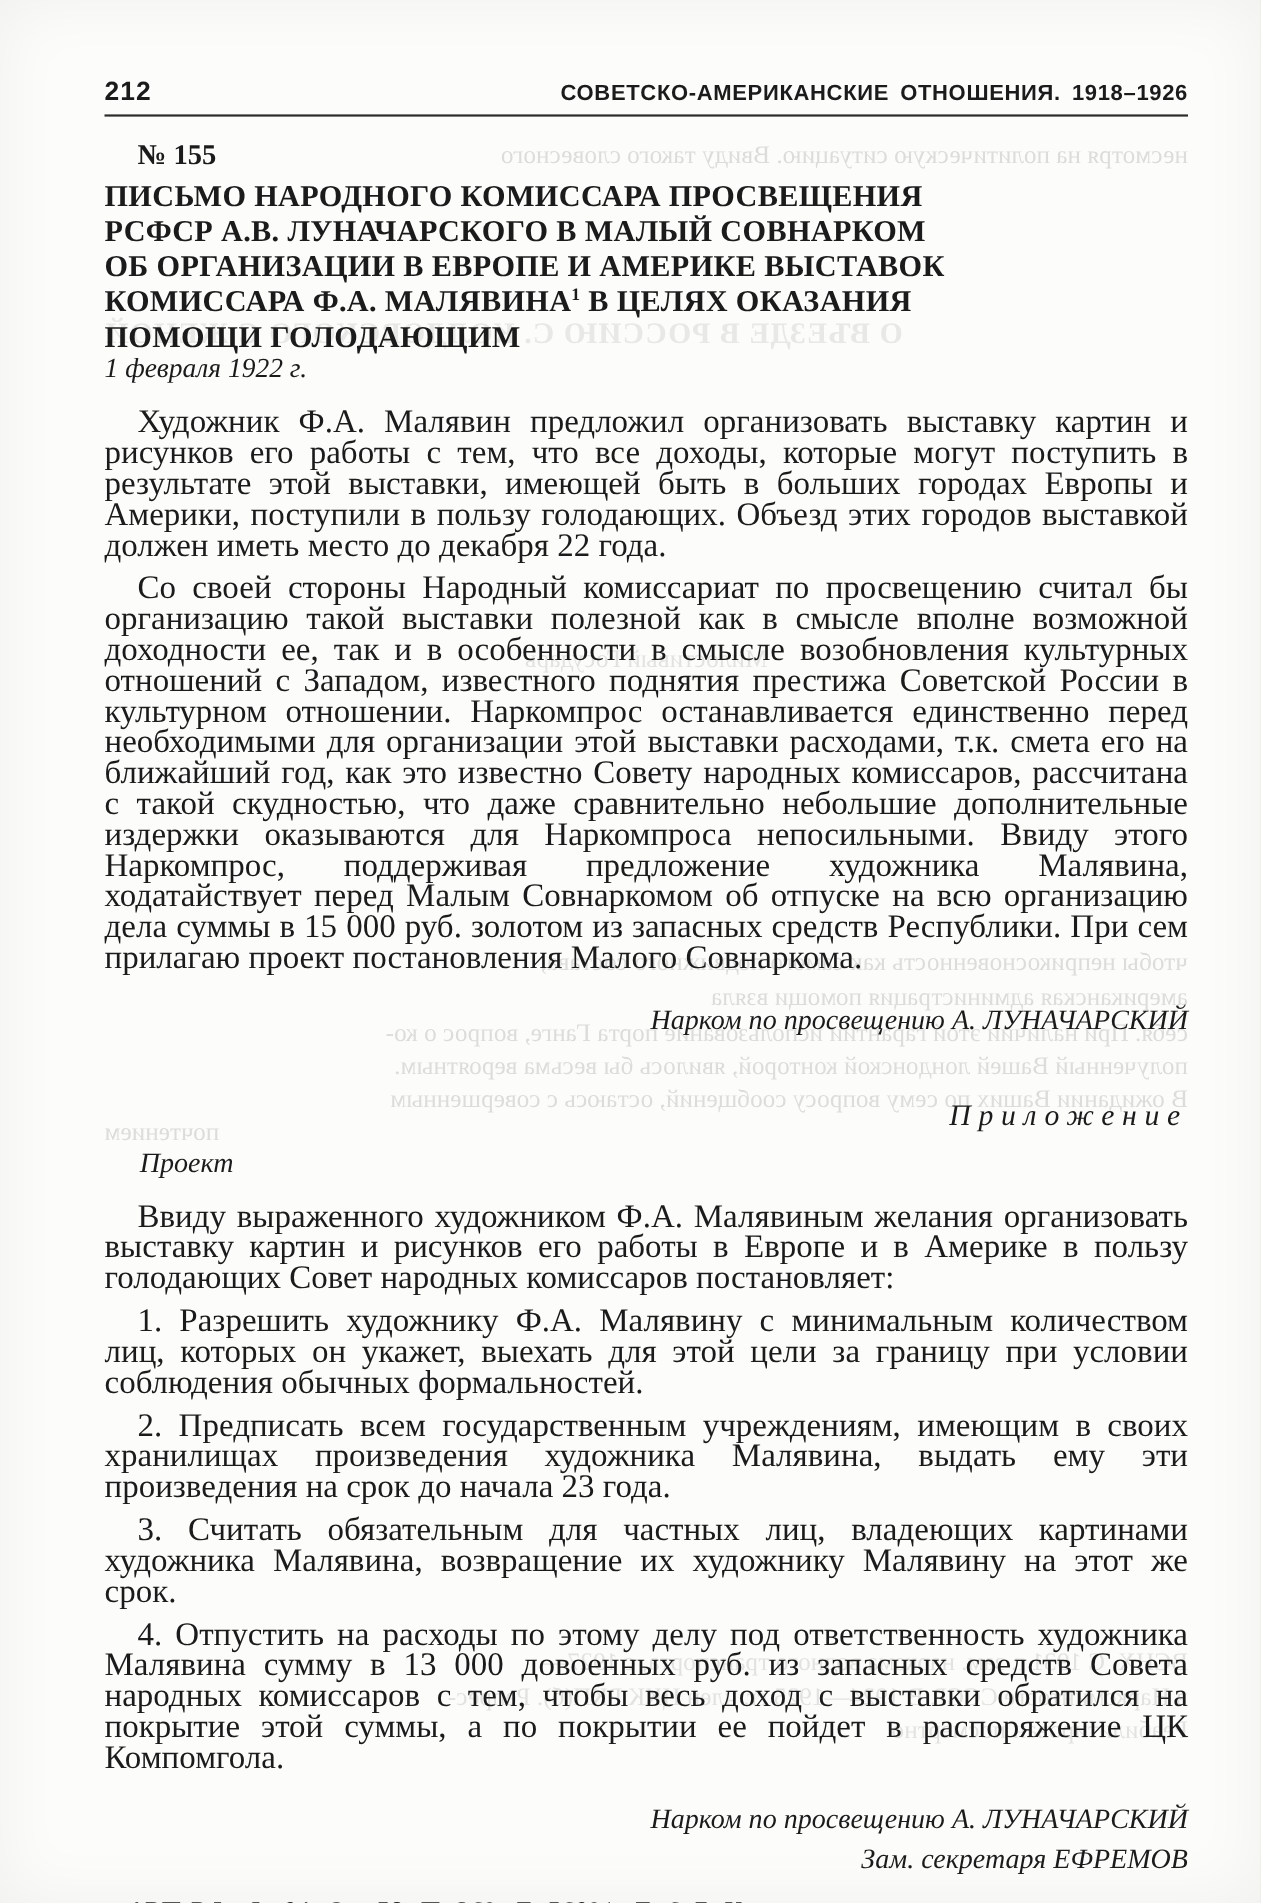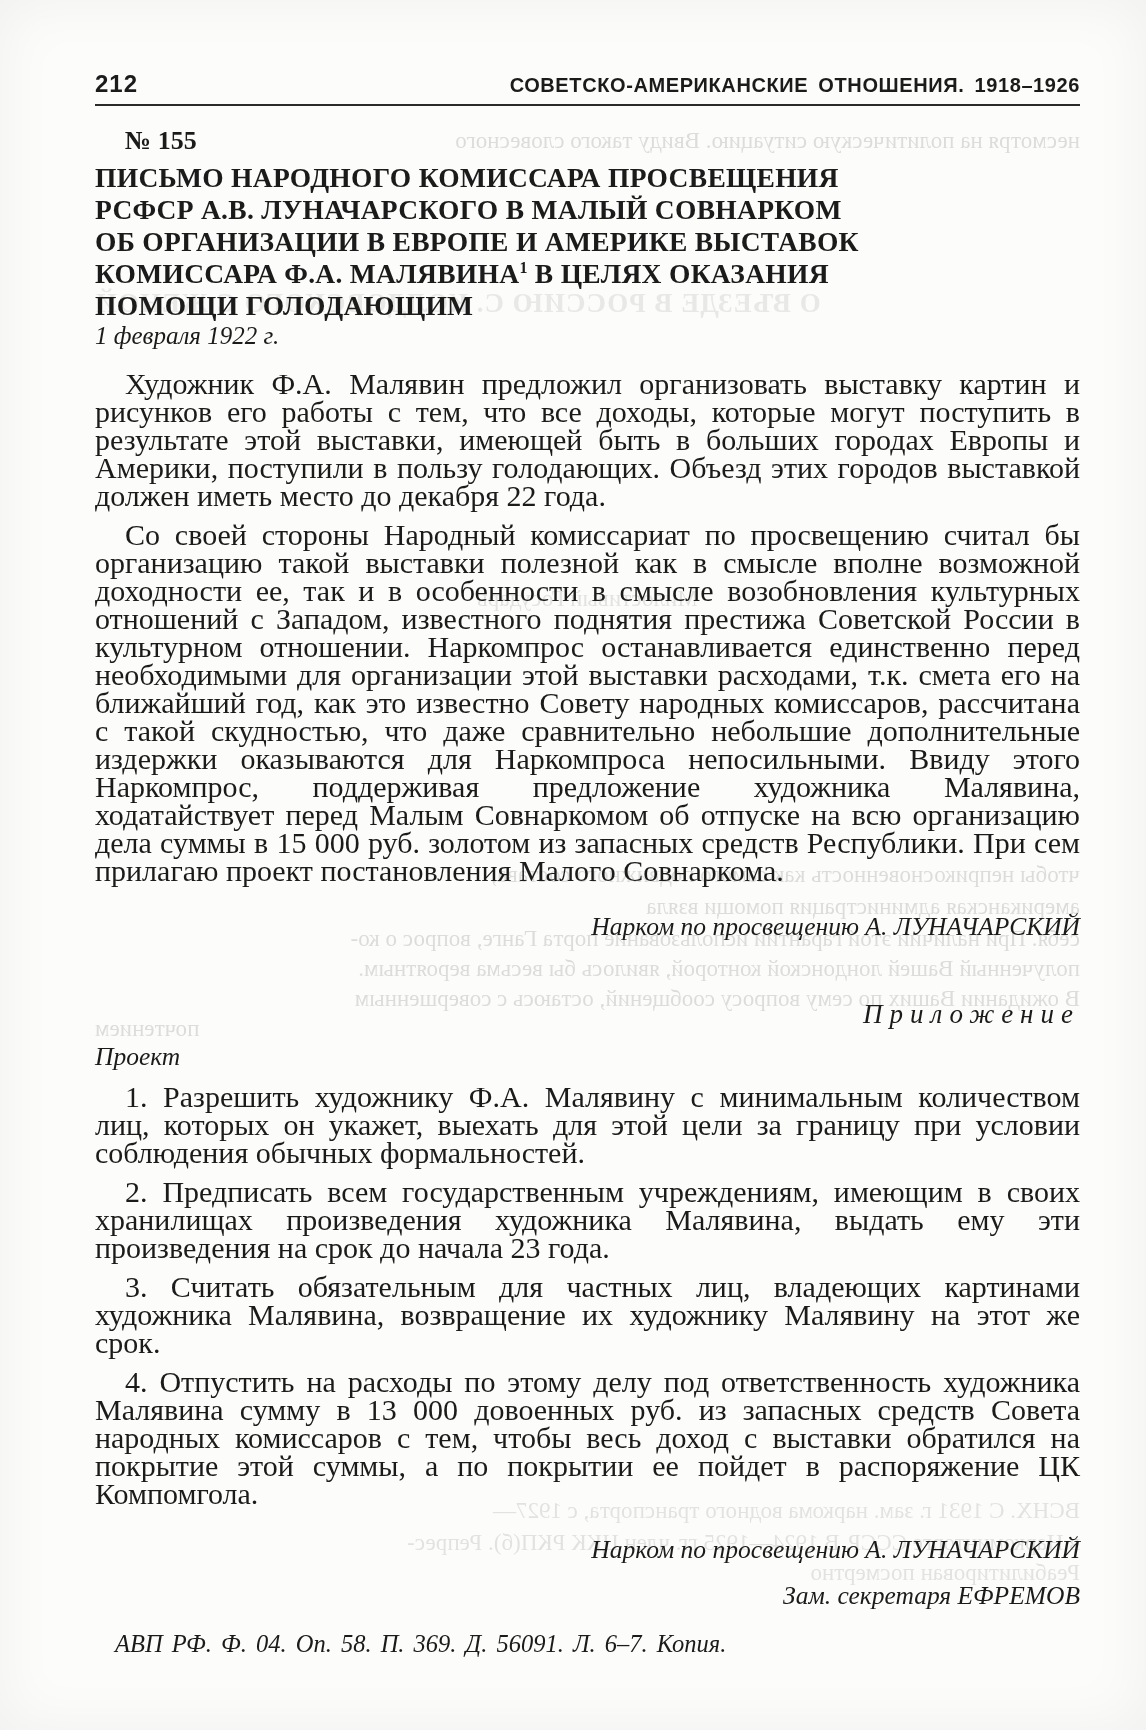--- a/index.html
+++ b/index.html
@@ -57,26 +57,26 @@
   .body-par{
     margin:0;font-size:30px;line-height:28px;
     text-align:justify;text-indent:30px;
   }
   .first-par{margin-top:20px;}
   .next-par{margin-top:11px;}
   .sig{
     margin-top:26px;text-align:right;
     font-style:italic;font-size:25.5px;line-height:32px;
   }
-  .sig-tight{margin-top:14px;}
+  .sig-tight{margin-top:4px;}
   .attach{
     margin-top:56px;text-align:right;
     font-style:italic;font-size:27px;letter-spacing:7px;
   }
-  .draft{margin-top:12px;font-style:italic;font-size:25.5px;}
+  .draft{margin-top:12px;font-style:italic;font-size:25.5px;margin-left:32px;}
   .archive{margin:18px 0 0 20px;font-style:italic;font-size:24.5px;word-spacing:3px;}
 </style>
 </head>
 <body>
 
 <div class="page">
 
   <div class="bleed-layer">
     <div class="bleed b0">несмотря на политическую ситуацию. Ввиду такого словесного</div>
     <div class="bleed b1">О ВЪЕЗДЕ В РОССИЮ С. КОЛДОВСКОГО С ЖЕНОЙ</div>
@@ -115,20 +115,21 @@
       <div class="date">1 февраля 1922 г.</div>
 
       <p class="body-par first-par">Художник Ф.А. Малявин предложил организовать выставку картин и рисунков его работы с тем, что все доходы, которые могут поступить в результате этой выставки, имеющей быть в больших городах Европы и Америки, поступили в пользу голодающих. Объезд этих городов выставкой должен иметь место до декабря 22 года.</p>
       <p class="body-par next-par">Со своей стороны Народный комиссариат по просвещению считал бы организацию такой выставки полезной как в смысле вполне возможной доходности ее, так и в особенности в смысле возобновления культурных отношений с Западом, известного поднятия престижа Советской России в культурном отношении. Наркомпрос останавливается единственно перед необходимыми для организации этой выставки расходами, т.к. смета его на ближайший год, как это известно Совету народных комиссаров, рассчитана с такой скудностью, что даже сравнительно небольшие дополнительные издержки оказываются для Наркомпроса непосильными. Ввиду этого Наркомпрос, поддерживая предложение художника Малявина, ходатайствует перед Малым Совнаркомом об отпуске на всю организацию дела суммы в 15 000 руб. золотом из запасных средств Республики. При сем прилагаю проект постановления Малого Совнаркома.</p>
 
       <div class="sig">Нарком по просвещению А. ЛУНАЧАРСКИЙ</div>
 
       <div class="attach">Приложение</div>
       <div class="draft">Проект</div>
 
+      <p class="body-par first-par">Ввиду выраженного художником Ф.А. Малявиным желания организовать выставку картин и рисунков его работы в Европе и в Америке в пользу голодающих Совет народных комиссаров постановляет:</p>
       <p class="body-par next-par">1. Разрешить художнику Ф.А. Малявину с минимальным количеством лиц, которых он укажет, выехать для этой цели за границу при условии соблюдения обычных формальностей.</p>
       <p class="body-par next-par">2. Предписать всем государственным учреждениям, имеющим в своих хранилищах произведения художника Малявина, выдать ему эти произведения на срок до начала 23 года.</p>
       <p class="body-par next-par">3. Считать обязательным для частных лиц, владеющих картинами художника Малявина, возвращение их художнику Малявину на этот же срок.</p>
       <p class="body-par next-par">4. Отпустить на расходы по этому делу под ответственность художника Малявина сумму в 13 000 довоенных руб. из запасных средств Совета народных комиссаров с тем, чтобы весь доход с выставки обратился на покрытие этой суммы, а по покрытии ее пойдет в распоряжение ЦК Компомгола.</p>
 
       <div class="sig">Нарком по просвещению А. ЛУНАЧАРСКИЙ</div>
       <div class="sig sig-tight">Зам. секретаря ЕФРЕМОВ</div>
 
       <div class="archive">АВП РФ. Ф. 04. Оп. 58. П. 369. Д. 56091. Л. 6–7. Копия.</div>
 

